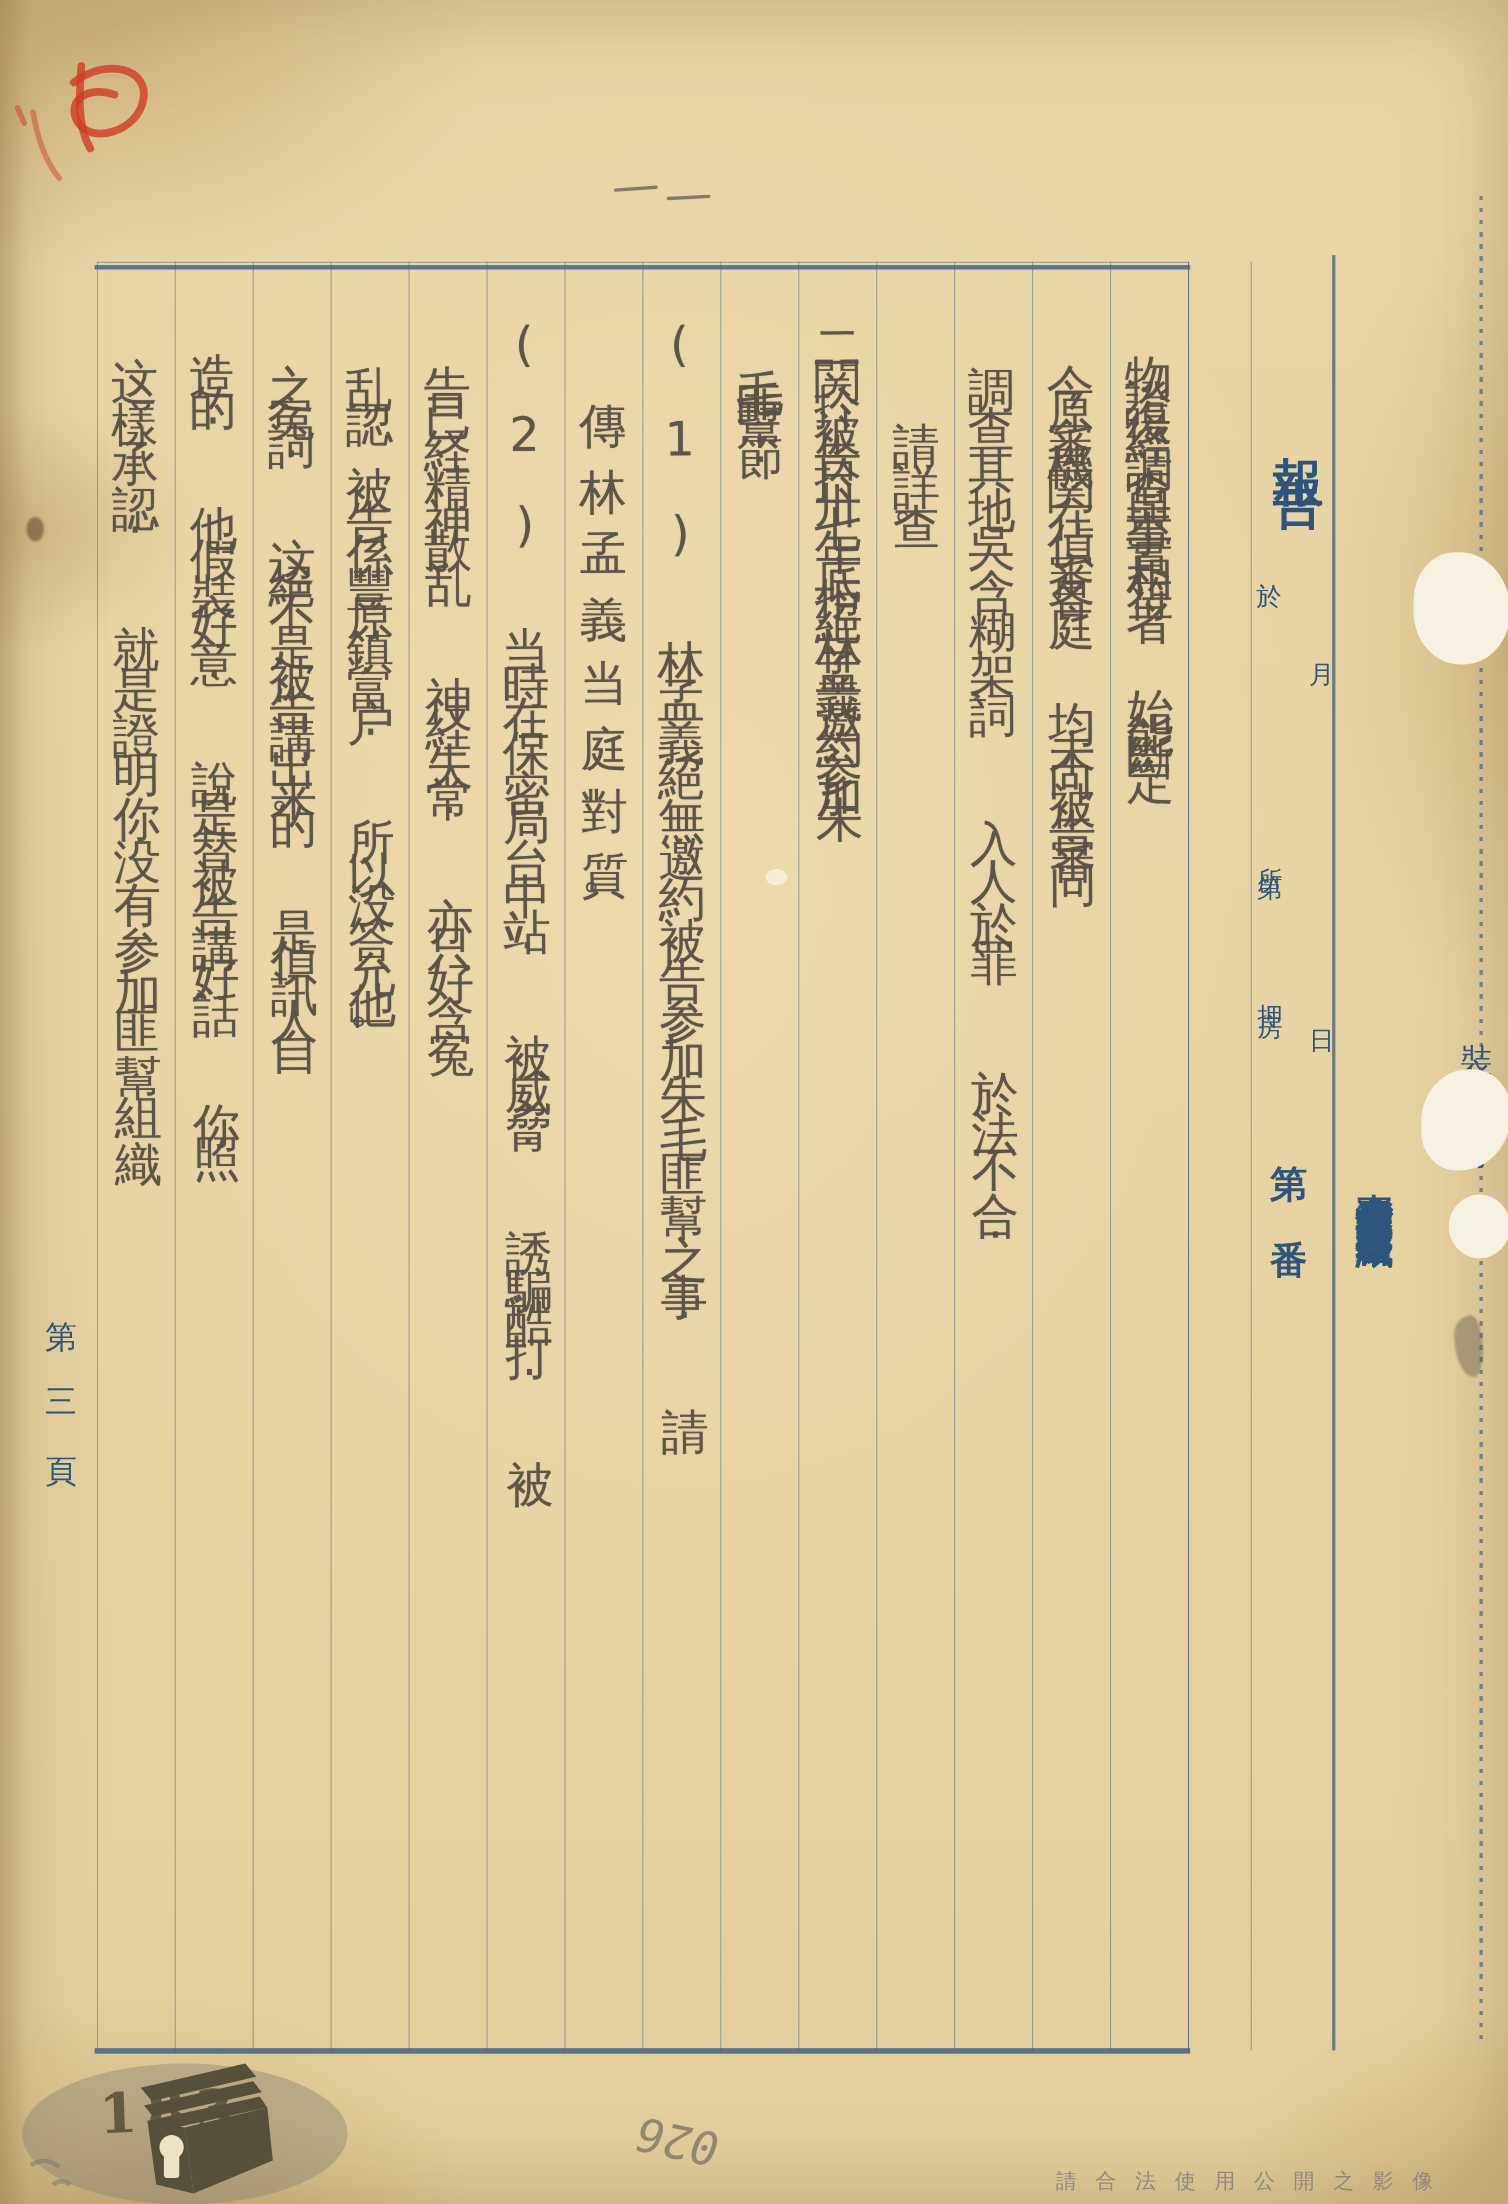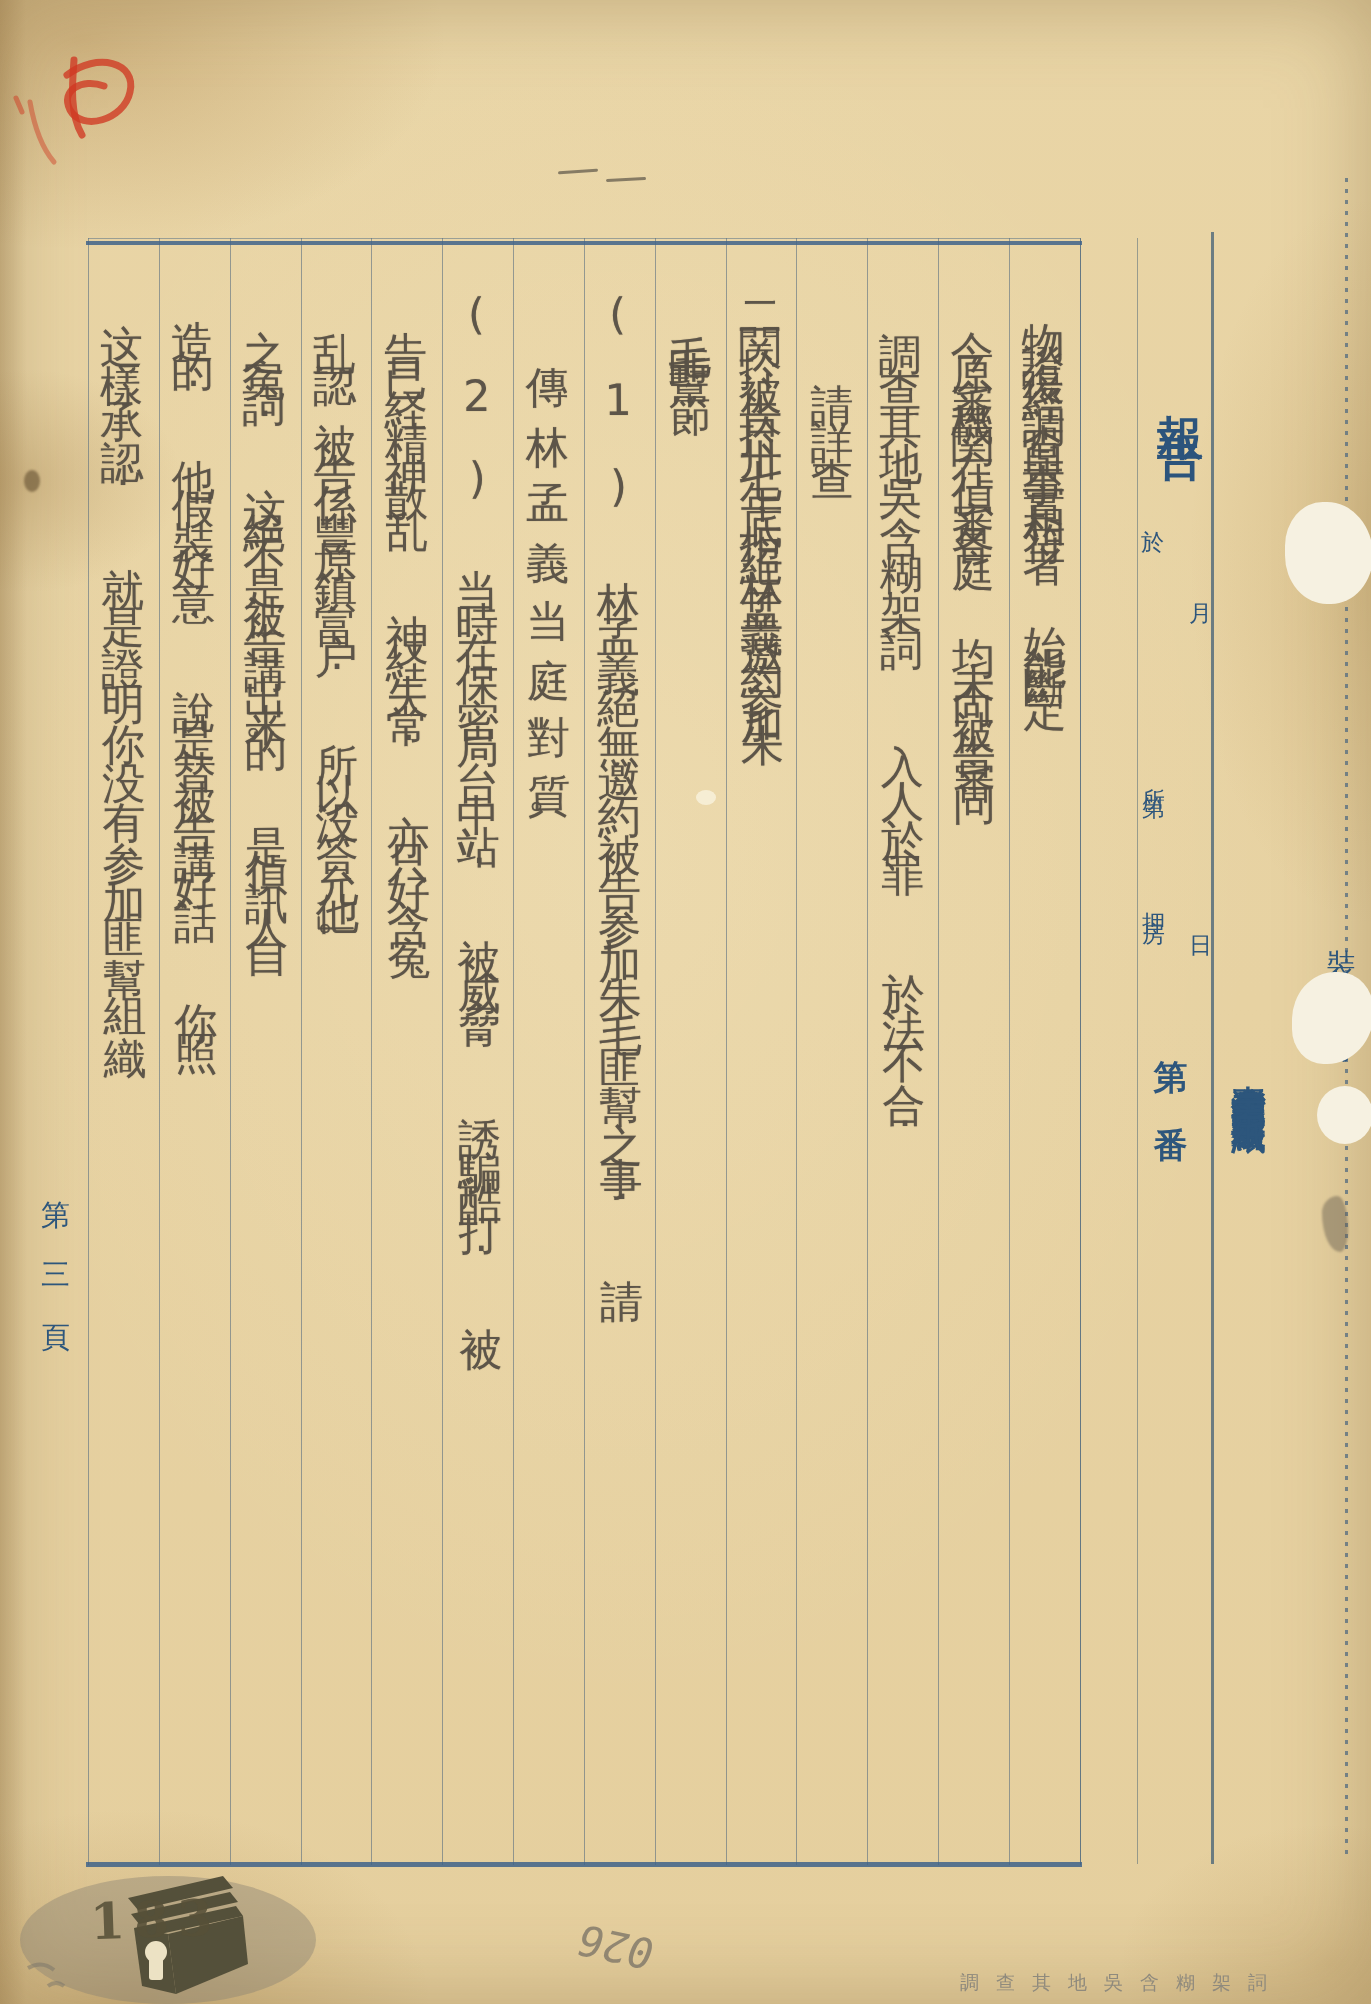--- a/index.html
+++ b/index.html
@@ -187,15 +187,15 @@
     </g>
     <g stroke="rgba(120,115,105,.5)" stroke-width="4" fill="none">
       <path d="M10,100 q14,-8 26,2"></path>
         <path d="M30,118 q8,-6 16,0"></path>
     </g>
   </svg>
   <div class="stamp183">183</div>
 
   <div class="pencil">026</div>
 
-  <div class="watermark">調查其地吳含糊架詞</div>
+  <div class="watermark">請合法使用公開之影像</div>
 
 </div>
 
 </body></html>

